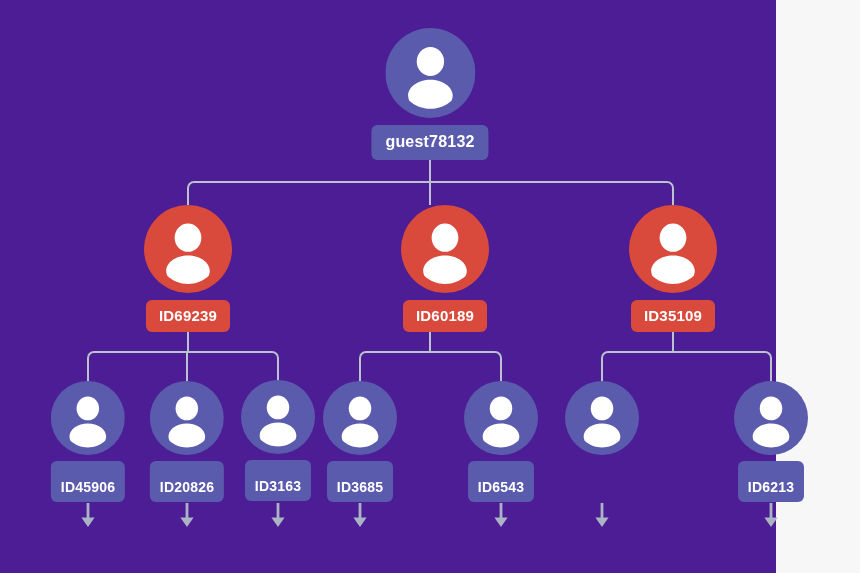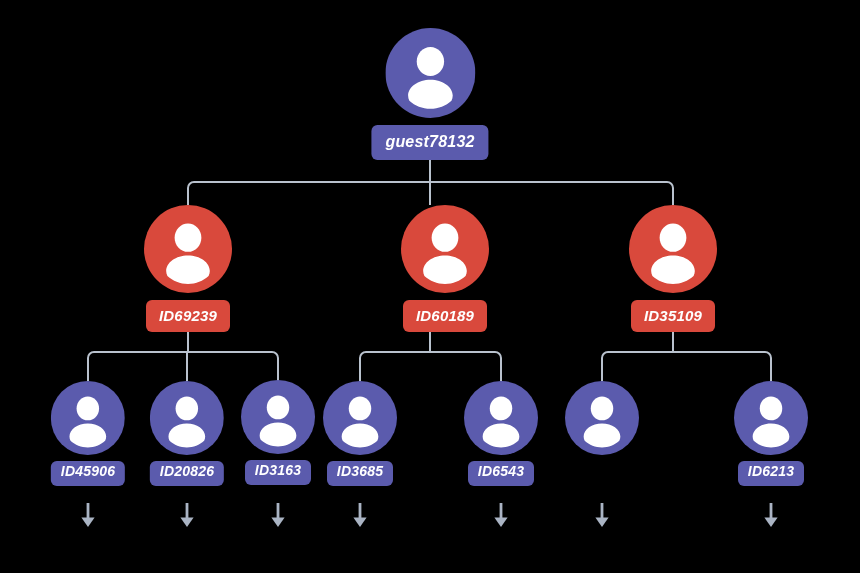--- a/index.html
+++ b/index.html
@@ -9,24 +9,23 @@
   body {
     width: 860px;
     height: 573px;
     background: #f7f7f7;
     font-family: "Liberation Sans", sans-serif;
     overflow: hidden;
   }
 
   #tree-canvas {
     position: relative;
-    width: 860px;
+    width: 776px;
     height: 573px;
-    background: #000000;
-    font-style: italic;
+    background: #4c1d95;
   }
 
   #connector-layer {
     position: absolute;
     left: 0;
     top: 0;
     width: 860px;
     height: 573px;
     pointer-events: none;
   }
@@ -69,21 +68,21 @@
 
   .node.level-1 .avatar { width: 88px; height: 88px; }
   .node.level-1 .label-pill {
     font-size: 15px;
     padding: 8px 13px 9px;
   }
 
   .node.level-2 .avatar { width: 74px; height: 74px; }
   .node.level-2 .label-pill {
     font-size: 14px;
-    padding: 3px 10px 8px;
+    padding: 19px 10px 8px;
     margin-top: 6px;
   }
 
   
   .leaf-arrow {
     position: absolute;
     transform: translateX(-50%);
     width: 20px;
     height: 26px;
   }

